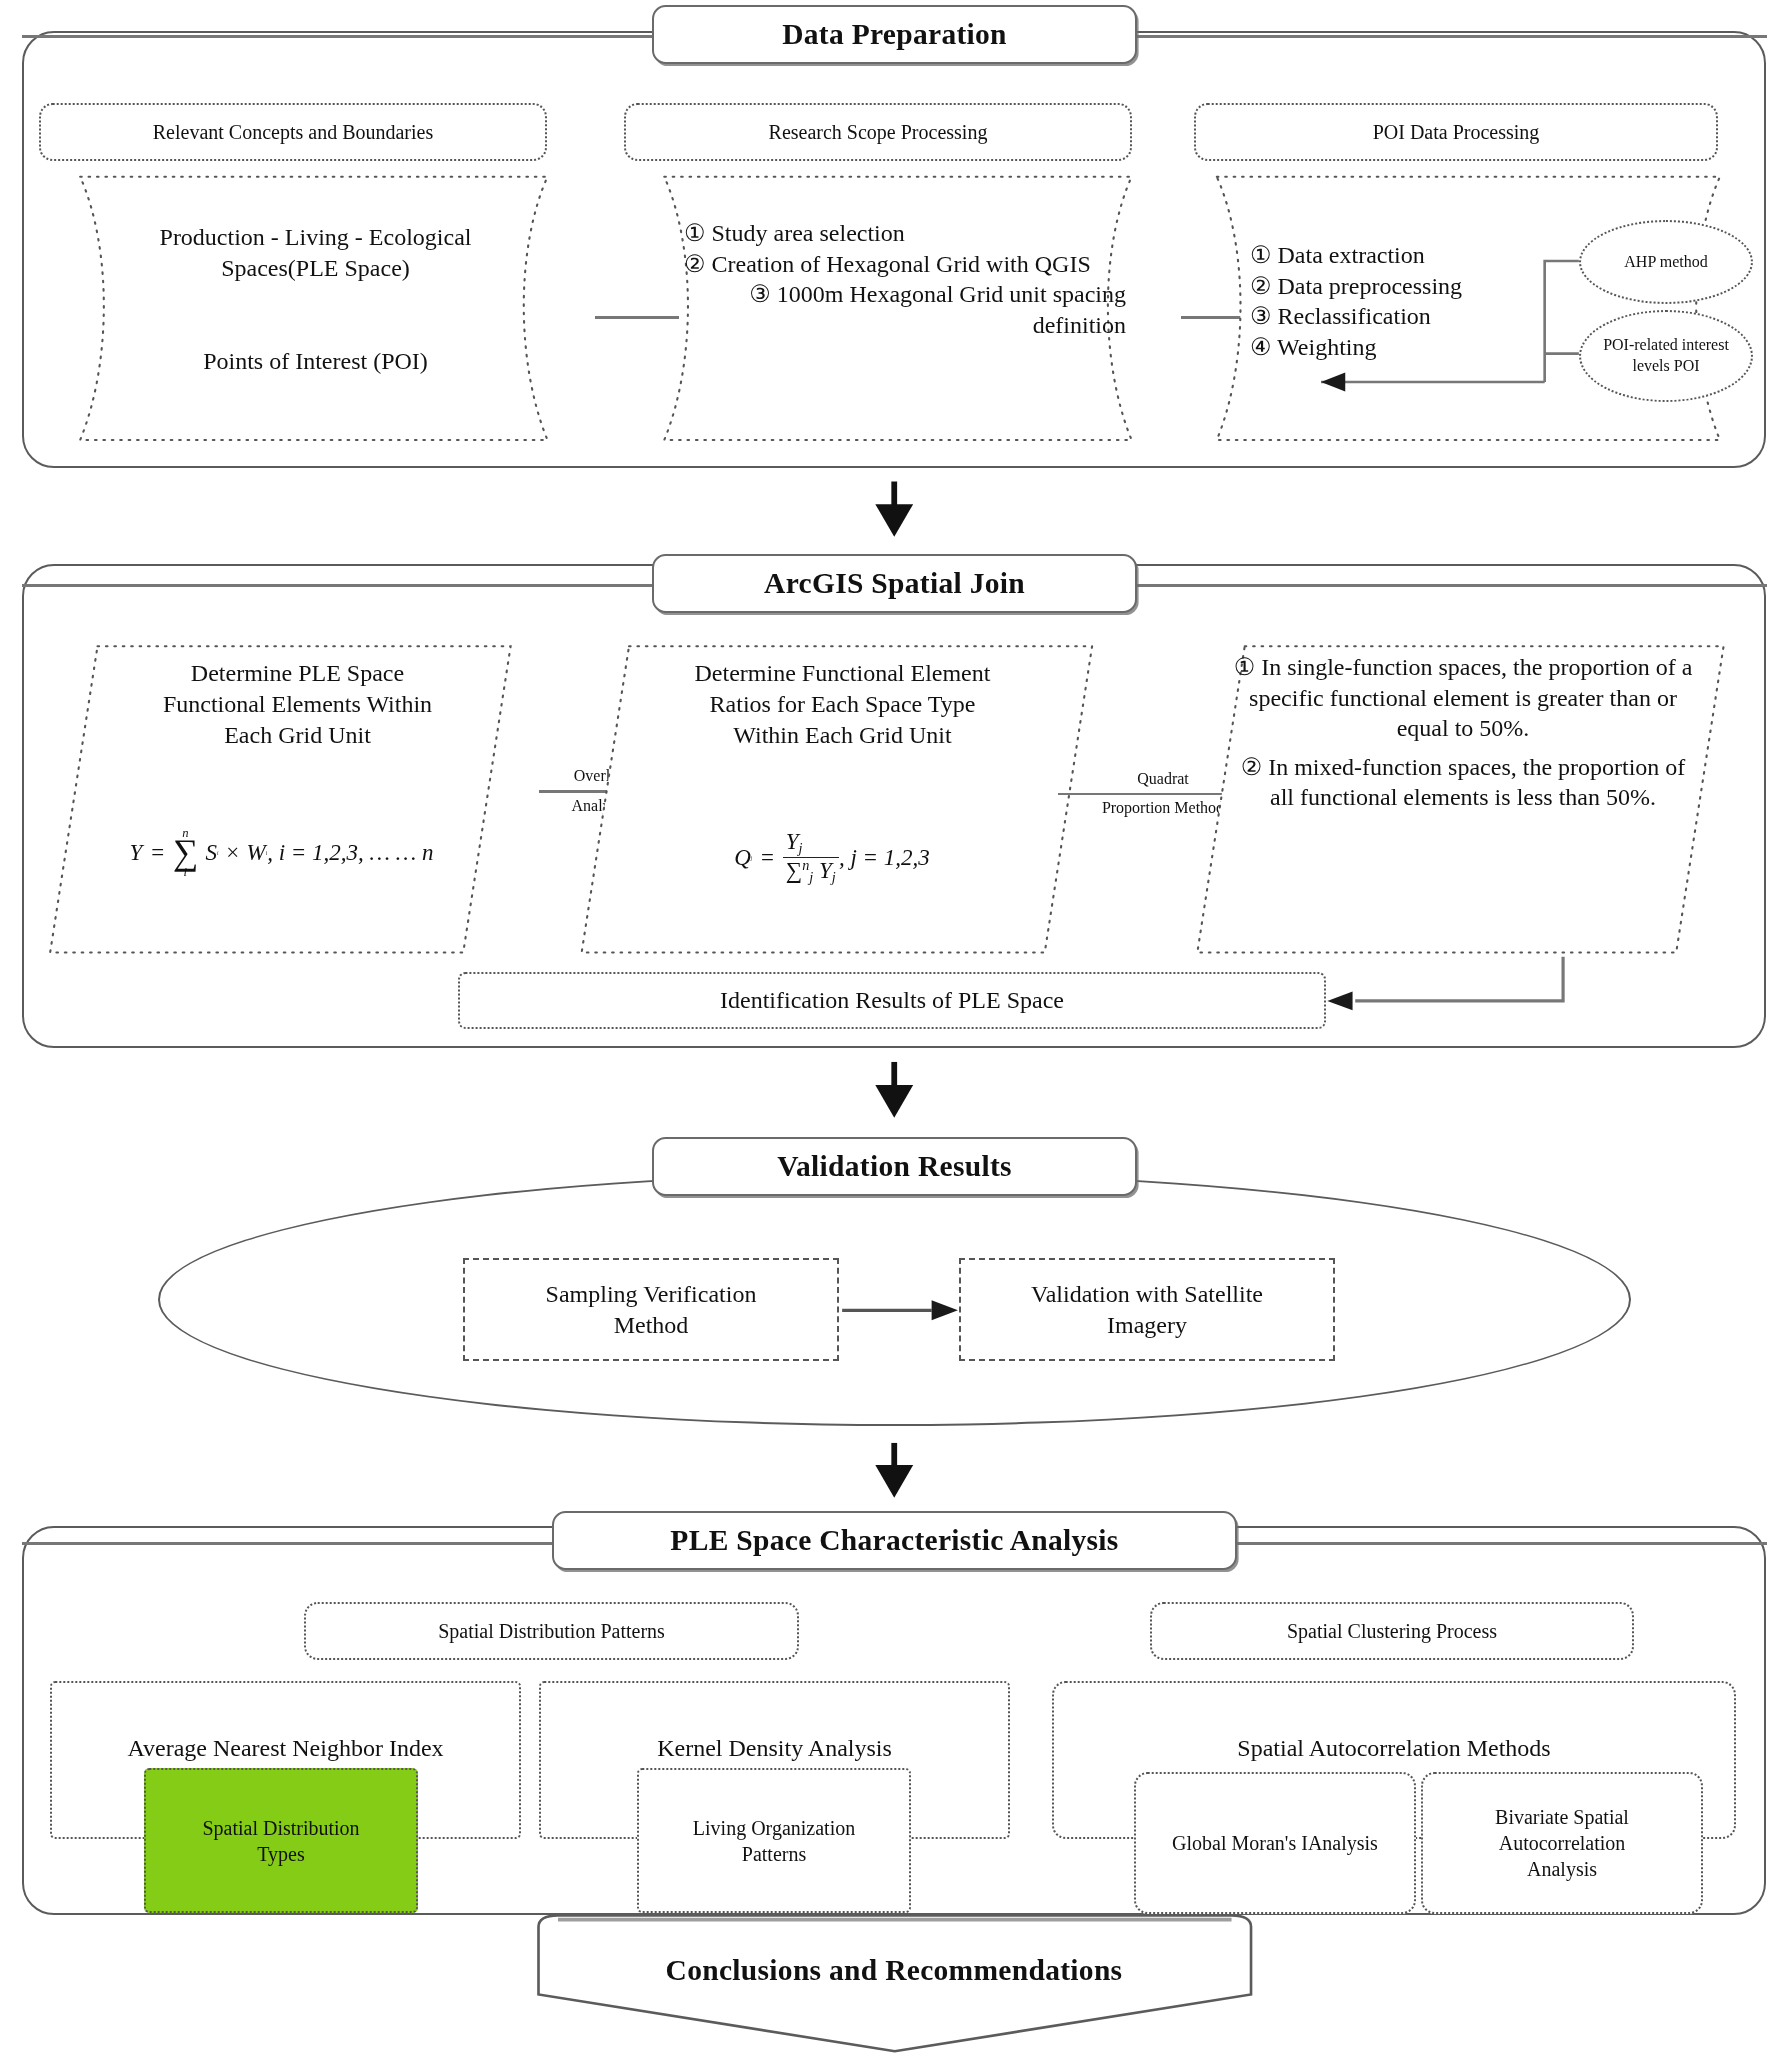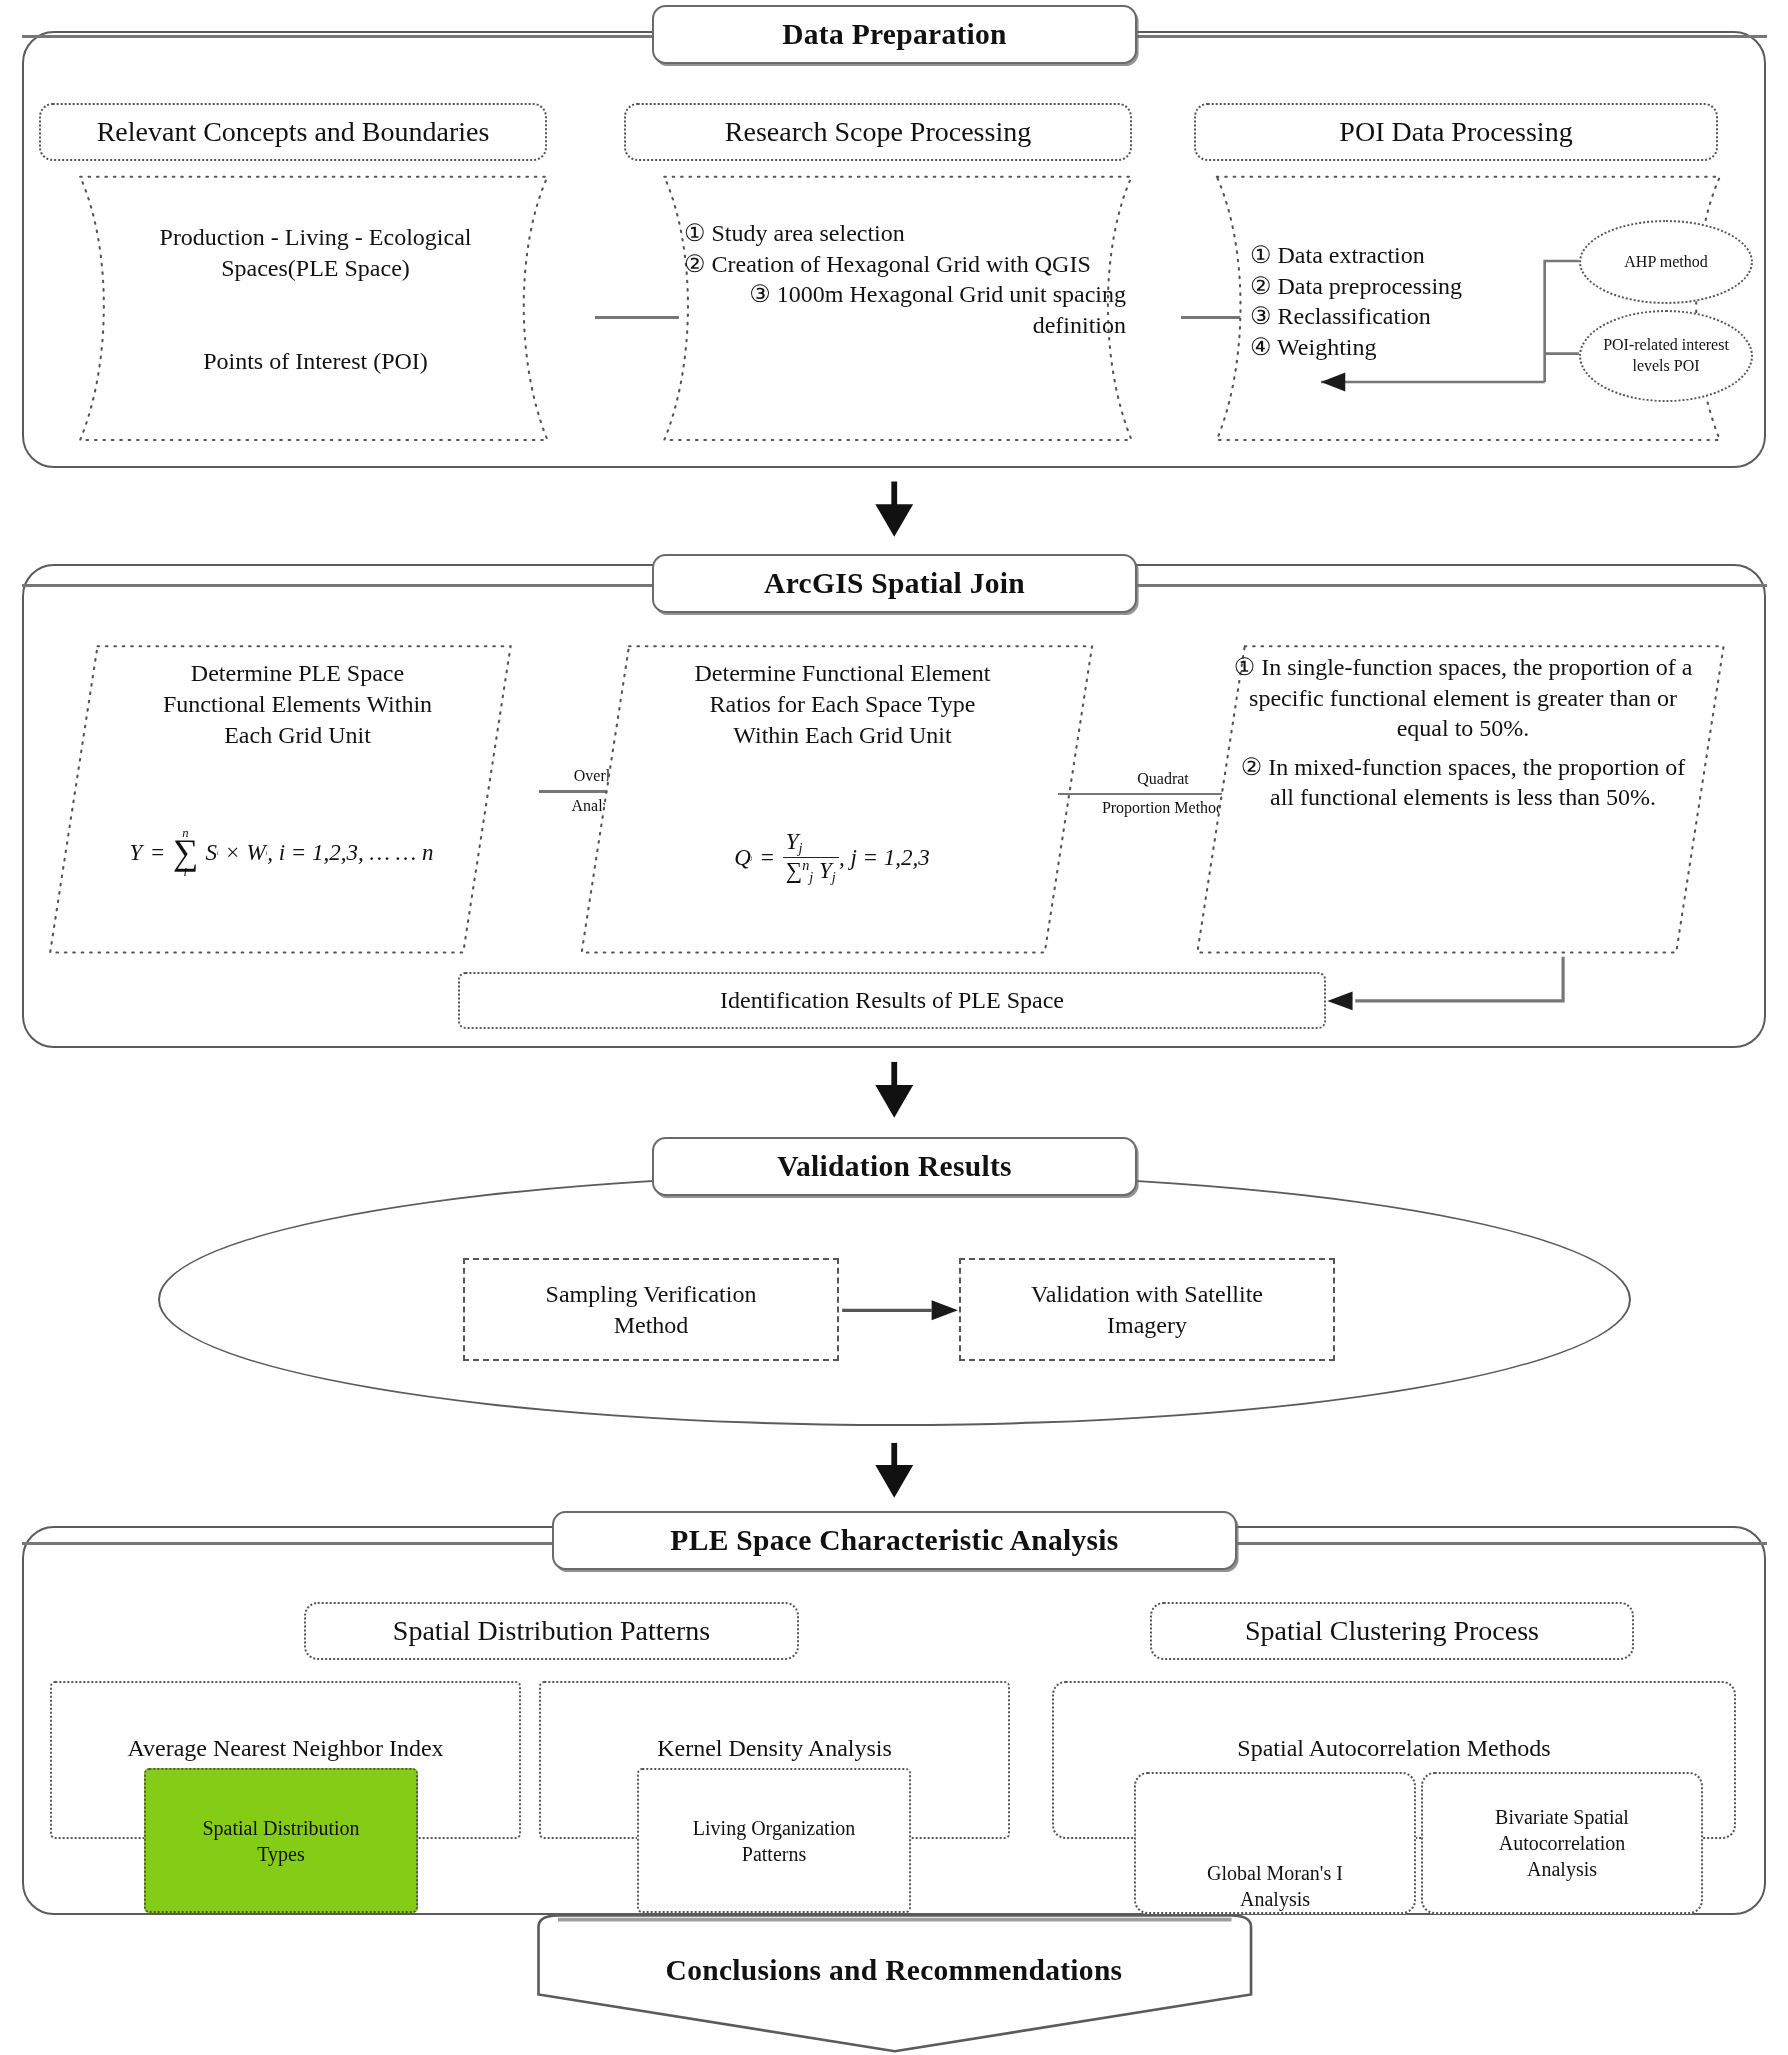--- a/index.html
+++ b/index.html
@@ -3,21 +3,21 @@
 <meta charset="utf-8">
 <style>
   html,body{margin:0;padding:0;background:#ffffff;}
   body{font-family:"Liberation Serif","DejaVu Serif",serif;color:#111;}
   #page{position:relative;width:1789px;height:2056px;background:#fff;overflow:hidden;}
   .abs{position:absolute;box-sizing:border-box;}
   
   .ctr{display:flex;align-items:center;justify-content:center;text-align:center;}
   .lft{display:flex;align-items:center;justify-content:flex-start;text-align:right;}
   .t-title{font-weight:bold;font-size:29.5px;letter-spacing:0.3px;}
-  .t-head{font-size:28px;}
+  .t-head{font-size:20px;}
   .t-body{font-size:24px;line-height:1.28;}
   .t-small{font-size:16px;line-height:1.3;}
   .t-mid{font-size:20px;line-height:1.3;}
   .t-form{font-size:23px;font-style:italic;font-family:"Liberation Serif","DejaVu Serif",serif;}
   
   .stage{border:2.1px solid #5b5b5b;border-radius:32px;background:#fff;}
   
   .banner{border:2.1px solid #6a6a6a;border-radius:13.7px;background:#fff;
           box-shadow:2.1px 2.6px 0 -0.5px rgba(110,110,110,.75);}
   
@@ -234,21 +234,21 @@
 
   <div class="abs dbox-dot t-body" style="left:539px;top:1681px;width:471px;height:158px;border-radius:5.3px;
               display:flex;align-items:flex-start;justify-content:center;padding-top:50px;">Kernel Density Analysis</div>
   <div class="abs dbox-dot ctr t-mid" style="left:637px;top:1768px;width:274px;height:145px;border-radius:5.3px;flex-direction:column;background:#fff;">
     <div>Living Organization</div>
     <div>Patterns</div>
   </div>
 
   <div class="abs dbox t-body" style="left:1052px;top:1681px;width:684px;height:158px;
               display:flex;align-items:flex-start;justify-content:center;padding-top:50px;">Spatial Autocorrelation Methods</div>
-  <div class="abs dbox ctr t-mid" style="left:1134px;top:1772px;width:282px;height:142px;flex-direction:column;background:#fff;justify-content:flex-end;">
+  <div class="abs dbox ctr t-mid" style="left:1134px;top:1772px;width:282px;height:142px;flex-direction:row;background:#fff;">
     <div>Global Moran's I</div>
     <div>Analysis</div>
   </div>
   <div class="abs dbox ctr t-mid" style="left:1421px;top:1772px;width:282px;height:142px;flex-direction:column;background:#fff;">
     <div>Bivariate Spatial</div>
     <div>Autocorrelation</div>
     <div>Analysis</div>
   </div>
 
   <svg class="ov" width="1789" height="2056" viewBox="0 0 3399 3907">

